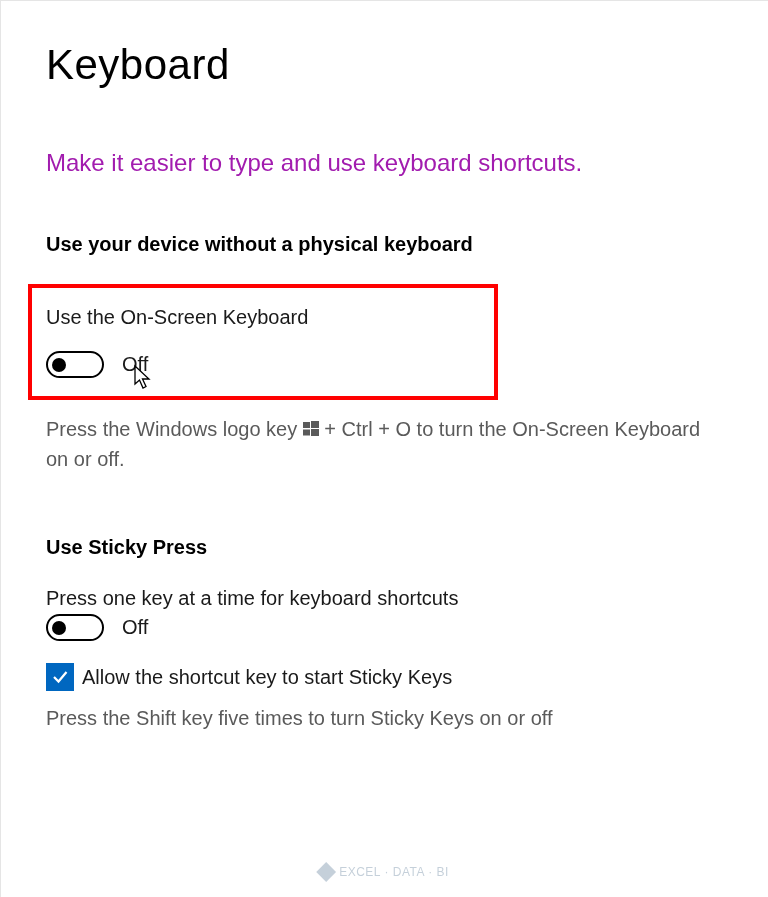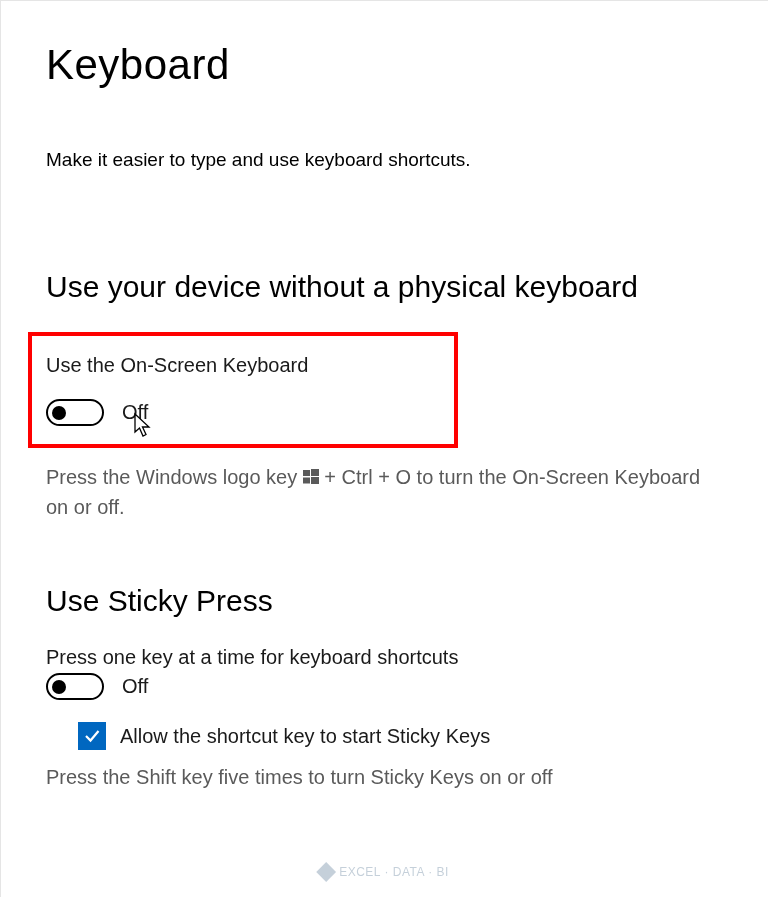--- a/index.html
+++ b/index.html
@@ -13,27 +13,27 @@
     border-left: 1px solid #e5e5e5;
     border-top: 1px solid #e5e5e5;
   }
   .page-title {
     font-size: 42px;
     font-weight: 400;
     margin-bottom: 60px;
     letter-spacing: 0.5px;
   }
   .page-subtitle {
-    font-size: 19px;
-    color: #000000;
-    margin-bottom: 99px;
+    font-size: 24px;
+    color: #a21caf;
+    margin-bottom: 56px;
   }
   .section-heading {
-    font-size: 30px;
-    font-weight: 400;
+    font-size: 20px;
+    font-weight: 700;
     margin-bottom: 28px;
   }
   .setting-label {
     font-size: 20px;
     color: #1a1a1a;
     margin-bottom: 4px;
   }
   .toggle-row {
     display: flex;
     align-items: center;
@@ -73,42 +73,41 @@
   .help-text-tight {
     font-size: 20px;
     color: #5a5a5a;
     line-height: 1.5;
   }
   .highlight-box {
     border: 4px solid #ff0000;
     padding: 18px 14px 18px 14px;
     margin-left: -18px;
     margin-bottom: 14px;
-    width: 430px;
+    width: 470px;
     position: relative;
   }
   .highlight-box .setting-label {
     margin-bottom: 22px;
   }
   .highlight-box .toggle-row {
     margin-bottom: 0;
   }
   .cursor {
     position: absolute;
     left: 100px;
     bottom: 6px;
     pointer-events: none;
   }
   .checkbox-row {
     display: flex;
     align-items: center;
-    gap: 14px;
+    gap: 8px;
     margin-top: 14px;
     margin-bottom: 12px;
-    margin-left: 32px;
   }
   .checkbox {
     width: 28px;
     height: 28px;
     background: #0067c0;
     display: flex;
     align-items: center;
     justify-content: center;
     cursor: pointer;
   }

